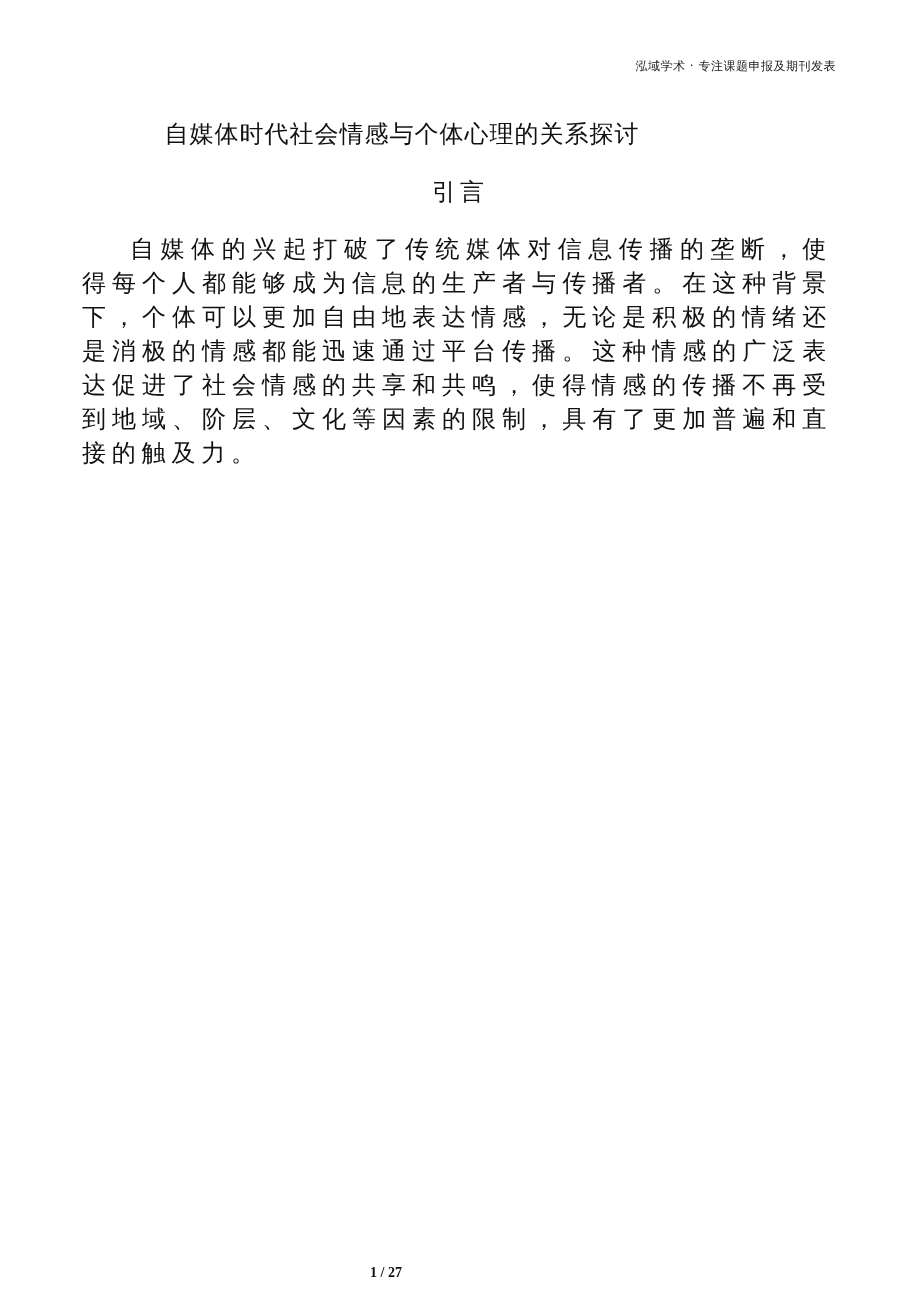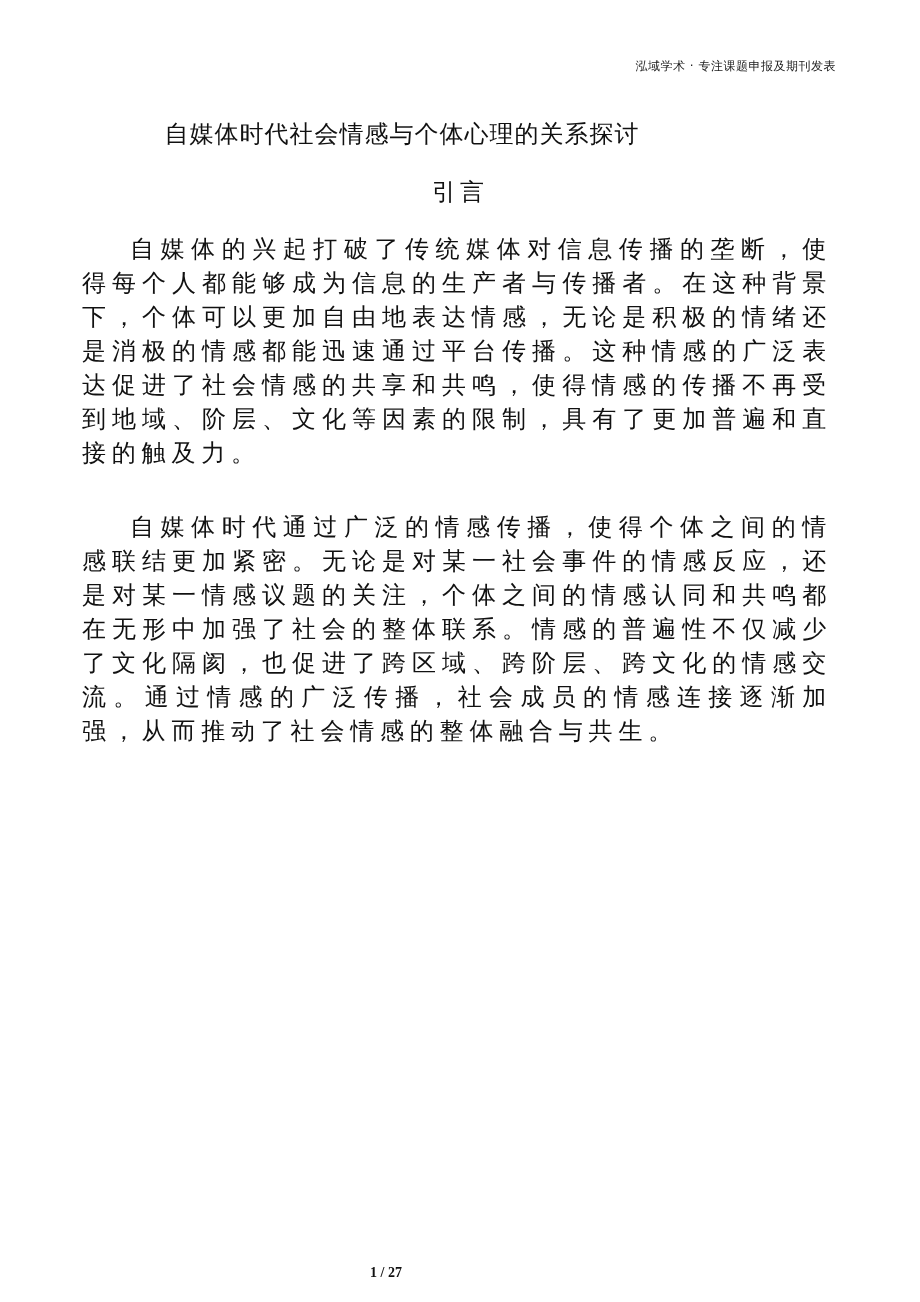--- a/index.html
+++ b/index.html
@@ -78,16 +78,15 @@
 <body>
 
 <div class="page-header">泓域学术 · 专注课题申报及期刊发表</div>
 
 <h1 class="doc-title" style="margin:0;font-weight:normal;">自媒体时代社会情感与个体心理的关系探讨</h1>
 
 <h2 class="section-heading" style="margin:0;font-weight:normal;text-align:center;">引言</h2>
 
 <div class="body-text">
   <p class="para">自媒体的兴起打破了传统媒体对信息传播的垄断，使得每个人都能够成为信息的生产者与传播者。在这种背景下，个体可以更加自由地表达情感，无论是积极的情绪还是消极的情感都能迅速通过平台传播。这种情感的广泛表达促进了社会情感的共享和共鸣，使得情感的传播不再受到地域、阶层、文化等因素的限制，具有了更加普遍和直接的触及力。</p>
-  <p class="para">自媒体时代通过广泛的情感传播，使得个体之间的情感联结更加紧密。无论是对某一社会事件的情感反应，还是对某一情感议题的关注，个体之间的情感认同和共鸣都在无形中加强了社会的整体联系。情感的普遍性不仅减少了文化隔阂，也促进了跨区域、跨阶层、跨文化的情感交流。通过情感的广泛传播，社会成员的情感连接逐渐加强，从而推动了社会情感的整体融合与共生。</p>
 </div>
 
 <div class="page-footer">1 / 27</div>
 
 </body></html>

